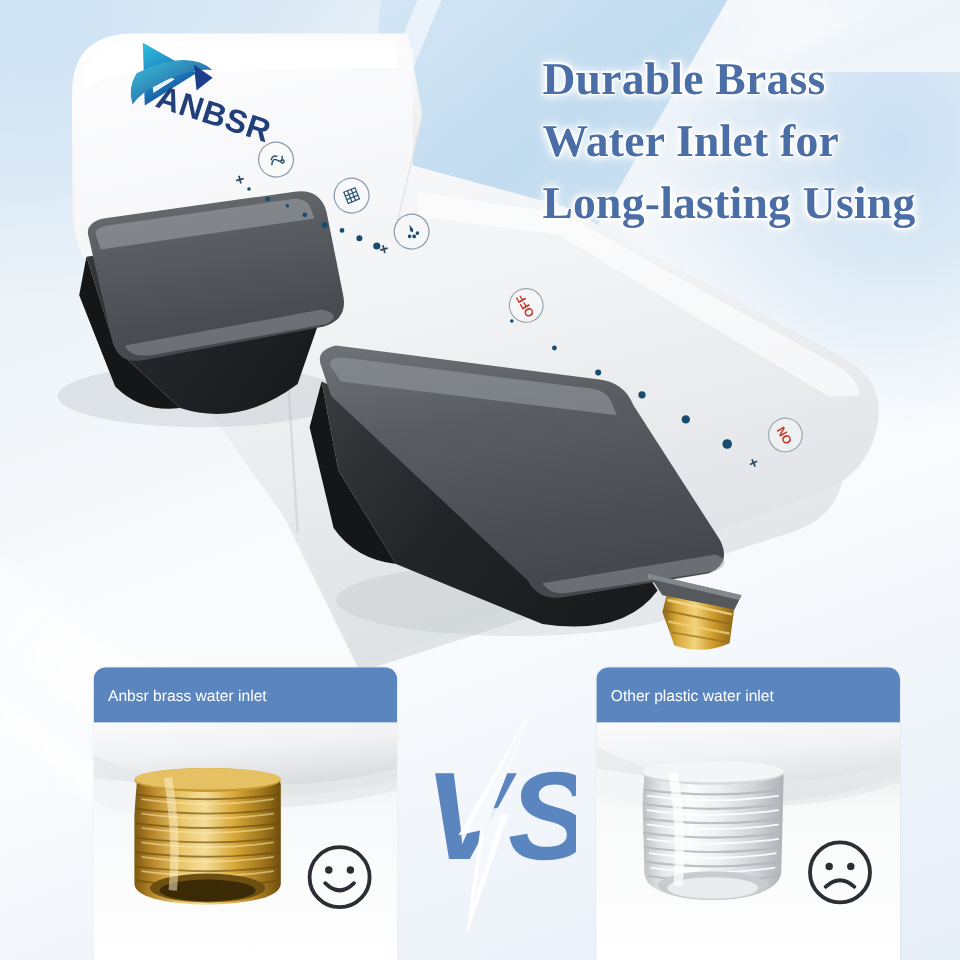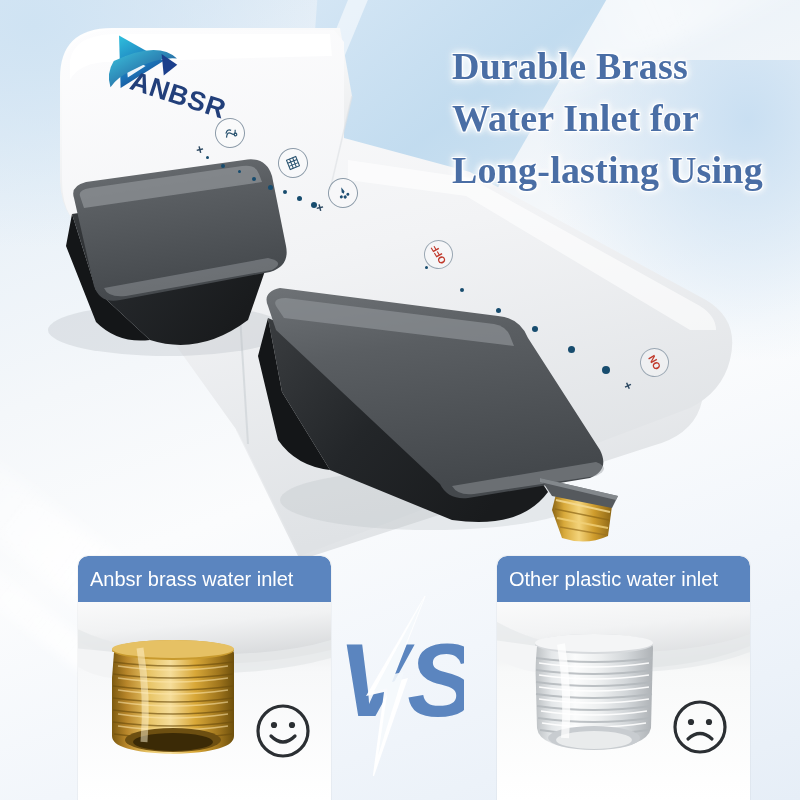--- a/index.html
+++ b/index.html
@@ -98,32 +98,32 @@
     box-shadow:0 0 0 1px rgba(0,0,0,.03);
   }
   .card.left{left:78px;}
   .card.right{left:497px;text-align:right;}
   .card-label{
     position:relative;height:46px;
     background:#5b85bf;
     border-radius:10px 10px 0 0;
     display:flex;align-items:center;
     padding:0 12px;
-    color:#ffffff;font-size:20px;
+    color:#ffffff;font-size:13px;
     font-family:"Liberation Sans", sans-serif;
     white-space:nowrap;overflow:hidden;
   }
   .card-body{position:relative;height:198px;overflow:hidden;}
 
   
   .face{position:absolute;}
 
   
   .vs{
-    position:absolute;left:332px;top:596px;width:132px;height:180px;
+    position:absolute;left:348px;top:596px;width:132px;height:180px;
   }
 </style>
 </head>
 <body>
 
 <div class="stage">
 
   <div class="bluewash"></div>
   <div class="bluewash2"></div>
   <div class="streak s3"></div>

